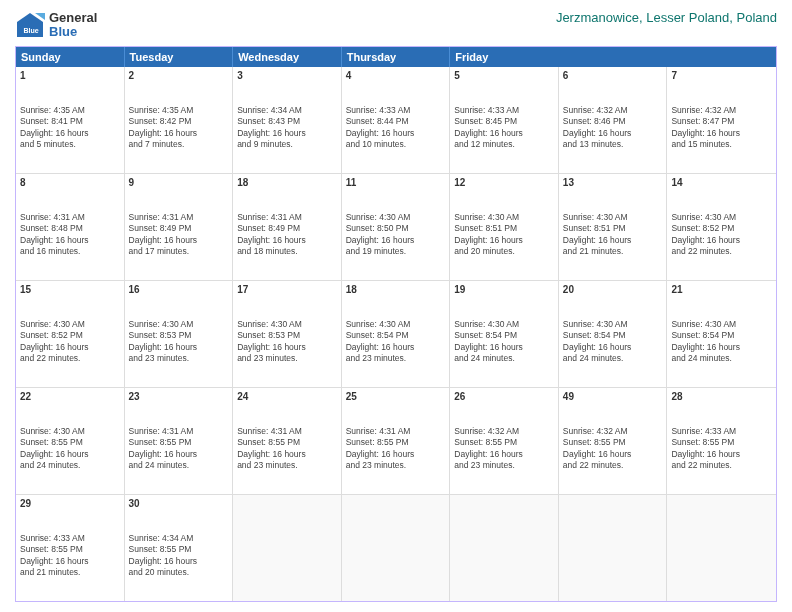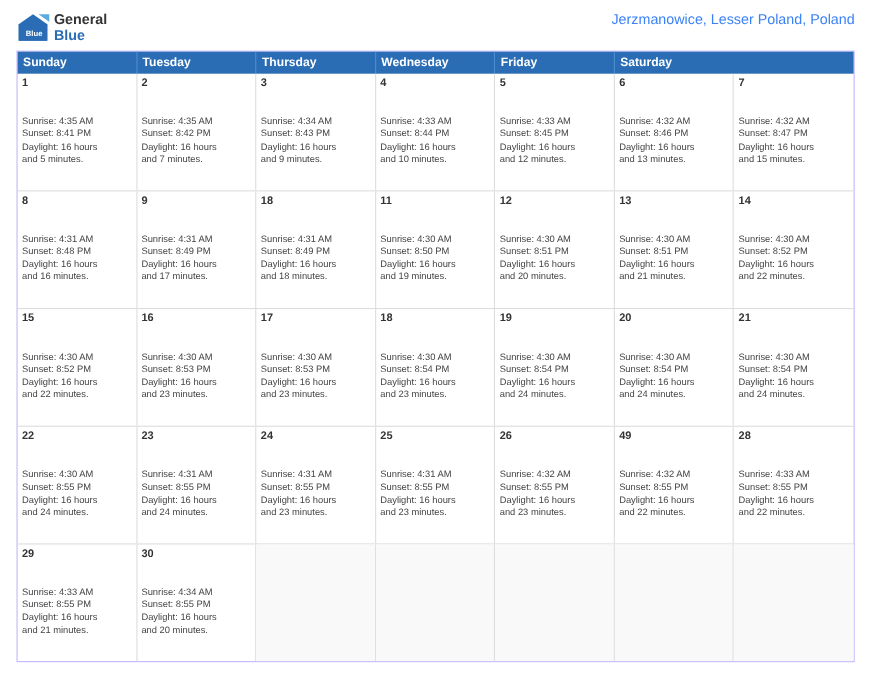--- a/index.html
+++ b/index.html
@@ -44,21 +44,21 @@
     .title-block {
       text-align: right;
     }
     .title-main {
       font-size: 28px;
       font-weight: bold;
       color: #333;
     }
     .title-sub {
       font-size: 13px;
-      color: #3b82f6;
+      color: #0f766e;
     }
     .calendar {
       flex: 1;
       display: flex;
       flex-direction: column;
       border: 1px solid #c4b5fd;
     }
     .cal-header-row {
       display: grid;
       grid-template-columns: repeat(7, 1fr);
@@ -129,24 +129,23 @@
     </div>
     <div class="title-block">
       <div class="title-sub">Jerzmanowice, Lesser Poland, Poland</div>
     </div>
   </div>
 
   <div class="calendar">
     <div class="cal-header-row">
     <div class="cal-header-cell">Sunday</div>
         <div class="cal-header-cell">Tuesday</div>
+        <div class="cal-header-cell">Wednesday</div>
         <div class="cal-header-cell">Thursday</div>
-        <div class="cal-header-cell">Wednesday</div>
         <div class="cal-header-cell">Friday</div>
-        <div class="cal-header-cell">Saturday</div>
       </div>
     <div class="cal-body">
     <div class="cal-week">
           <div class="cal-cell">
             <span class="day-num">1</span>
             <div class="day-info">Sunrise: 4:35 AM<br>Sunset: 8:41 PM<br>Daylight: 16 hours<br>and 5 minutes.</div>
           </div>
           <div class="cal-cell">
             <span class="day-num">2</span>
             <div class="day-info">Sunrise: 4:35 AM<br>Sunset: 8:42 PM<br>Daylight: 16 hours<br>and 7 minutes.</div>

